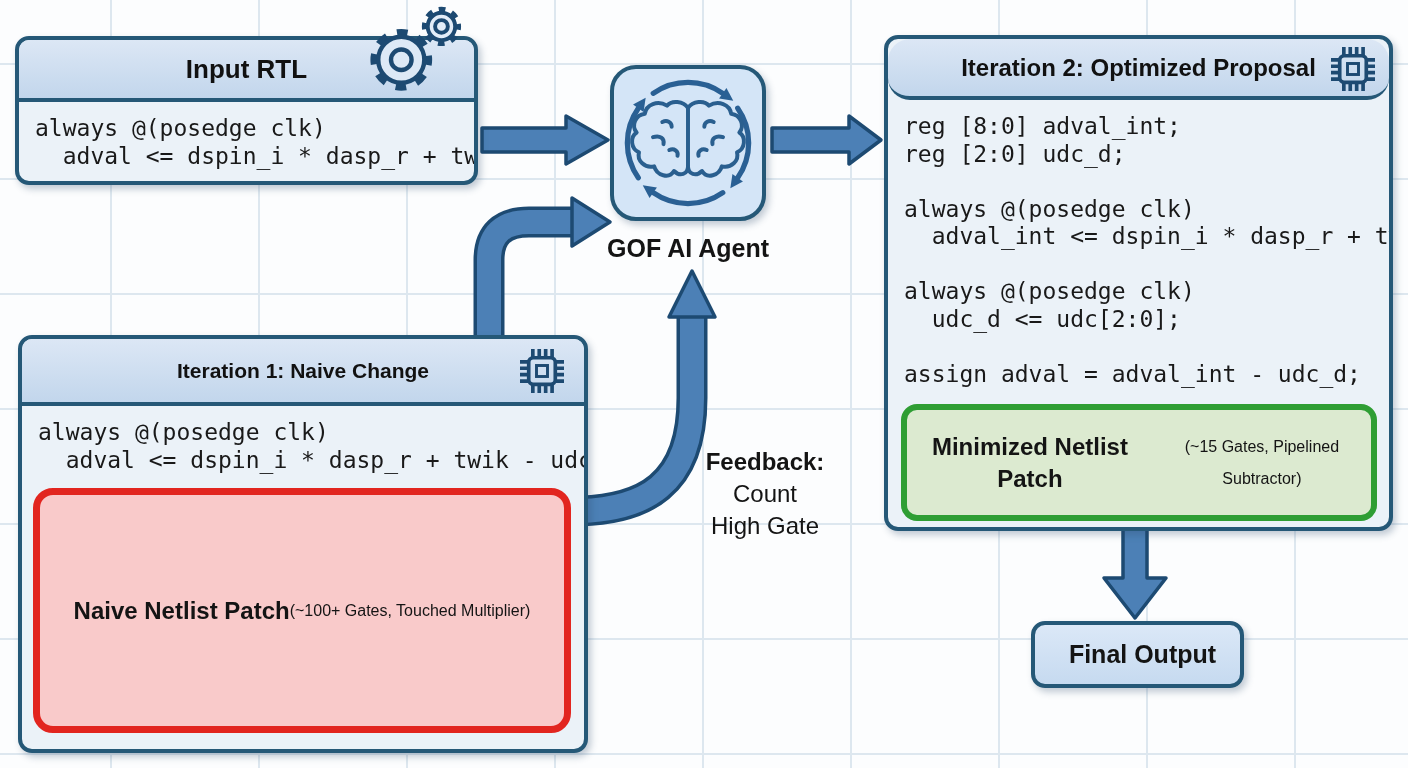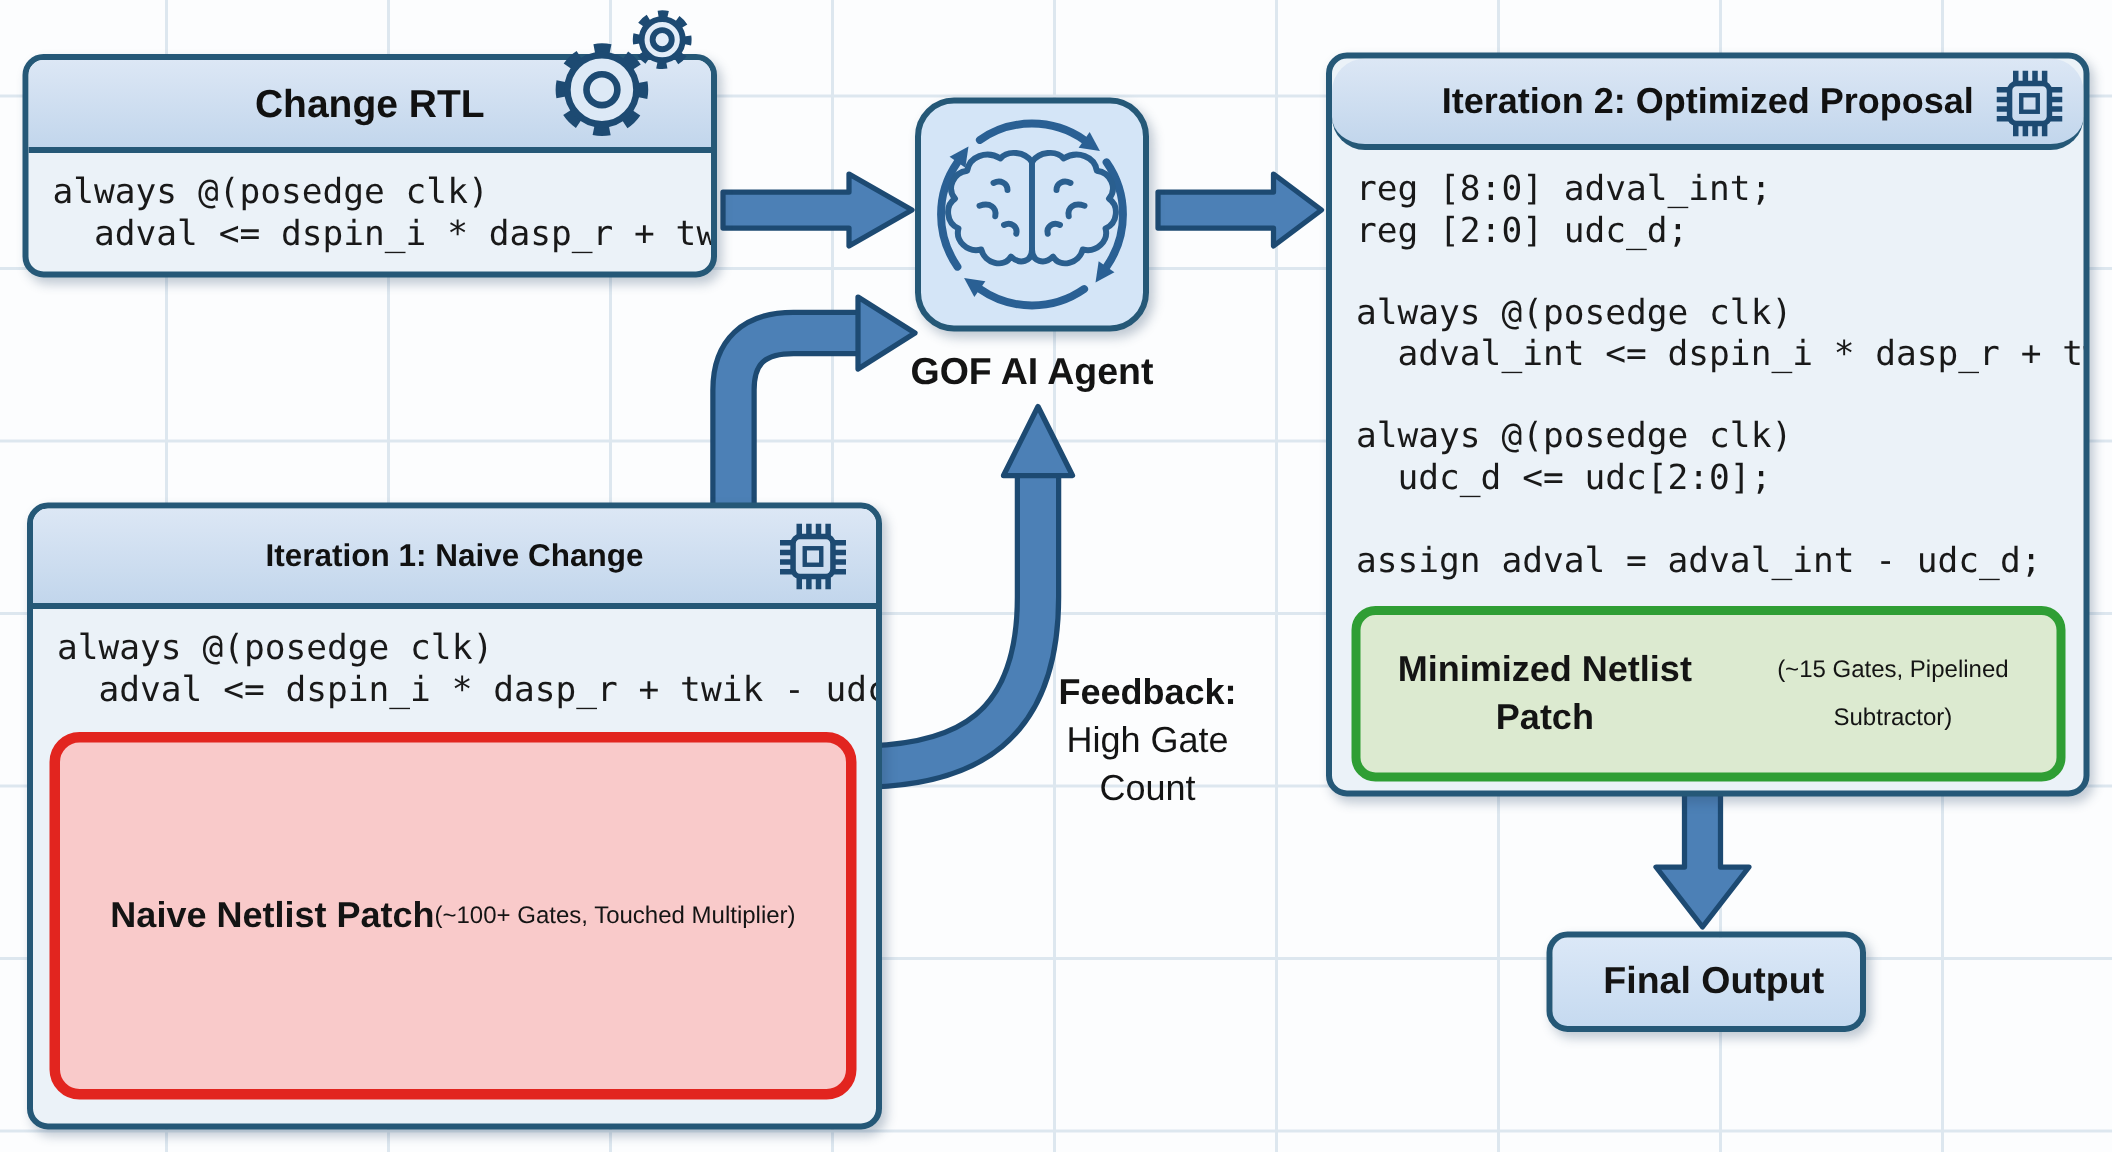--- a/index.html
+++ b/index.html
@@ -110,21 +110,21 @@
       <path d="M580,511 C642,509 692,487 692,398 L692,312" fill="none" stroke="#4c80b6" stroke-width="24"></path>
       <polygon points="669,317 692,271 715,317" fill="#4c80b6" stroke="#1d4a72" stroke-width="3.5" stroke-linejoin="round"></polygon>
     </g>
     <g>
       <polygon points="1123,524 1147,524 1147,578 1166,578 1135,618 1104,578 1123,578" fill="#4c80b6" stroke="#1d4a72" stroke-width="3.5" stroke-linejoin="round"></polygon>
     </g>
   </svg>
 
   <div class="box" id="input-rtl">
     <div class="box-header">
-      <span class="box-title">Change RTL</span>
+      <span class="box-title">Input RTL</span>
     </div>
     <div class="code">always @(posedge clk)
   adval &lt;= dspin_i * dasp_r + twik;</div>
   </div>
 
   <svg style="position:absolute;z-index:4;left:366px;top:2px;" width="98" height="94" viewBox="0 0 100 92">
     <g>
       <circle cx="77" cy="23" r="15.5" fill="none" stroke="#1d4a72" stroke-width="9" stroke-dasharray="6.09 6.09" stroke-dashoffset="3"></circle>
       <circle cx="77" cy="23" r="14" fill="#e3edf8" stroke="#1d4a72" stroke-width="4"></circle>
       <circle cx="77" cy="23" r="6.5" fill="#e3edf8" stroke="#1d4a72" stroke-width="4"></circle>
@@ -214,21 +214,21 @@
     <div class="code">always @(posedge clk)
   adval &lt;= dspin_i * dasp_r + twik - udc[2:0];</div>
   </div>
   <div class="patch" id="red-patch">
     <div class="patch-title">Naive Netlist Patch</div>
     <div class="patch-subtitle">(~100+ Gates, Touched Multiplier)</div>
   </div>
 
   <div id="feedback">
     <div class="fb-bold">Feedback:</div>
+    <div>Count</div>
     <div>High Gate</div>
-    <div>Count</div>
   </div>
 
   <div id="final-output">
     <span>Final Output</span>
   </div>
 
 </div>
 
 </body></html>

